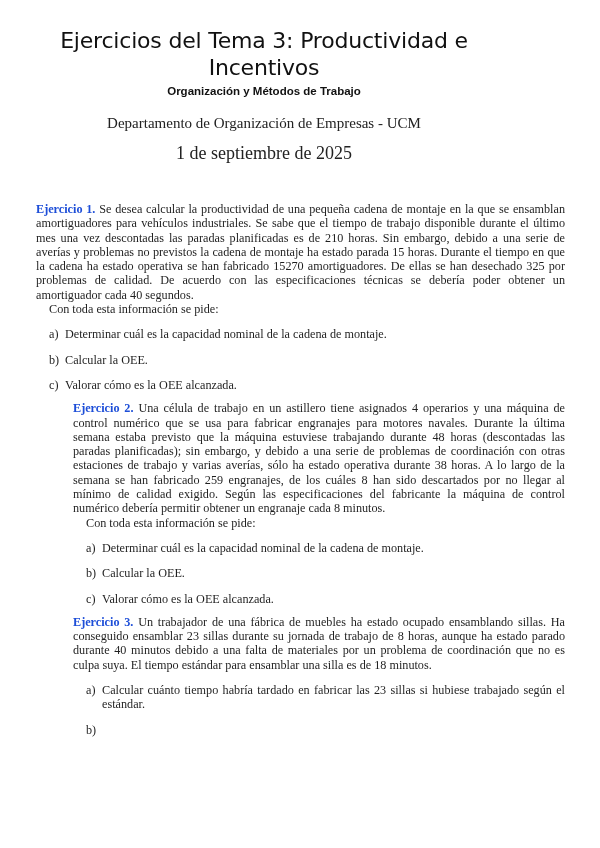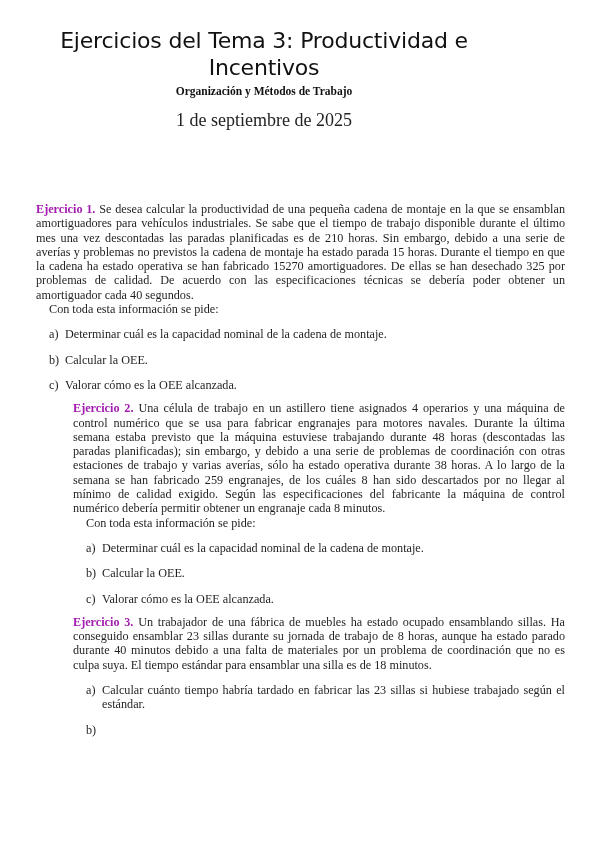--- a/index.html
+++ b/index.html
@@ -33,21 +33,21 @@
       font-family: "DejaVu Sans", sans-serif;
       font-size: 22px;
       line-height: 27px;
       font-weight: normal;
       margin: 0 auto;
       width: 440px;
       color: #111;
       letter-spacing: -0.2px;
     }
     .subtitle {
-      font-family: Liberation Serif, serif;
+      font-family: Liberation Sans, sans-serif;
       font-weight: bold;
       font-size: 11.5px;
       line-height: 16px;
       margin-top: 2px;
       color: #111;
     }
     .department {
       font-family: "Liberation Serif", serif;
       font-size: 15px;
       line-height: 18px;
@@ -70,21 +70,21 @@
       font-size: 12.2px;
       line-height: 14.3px;
       color: #1f1f1f;
     }
     .exercise p {
       margin: 0;
       text-align: justify;
     }
     .ex-label {
       font-weight: bold;
-      color: #a21caf;
+      color: #1d4ed8;
     }
     .ask {
       margin: 10px 0 0 0;
       padding-left: 13px;
     }
     ol.items {
       list-style: none;
       margin: 0;
       padding: 0;
     }
@@ -105,20 +105,21 @@
     }
   </style>
 </head>
 <body>
 
 <div class="page">
 
   <div class="title-block">
     <h1 class="title">Ejercicios del Tema 3: Productividad e Incentivos</h1>
     <div class="subtitle">Organización y Métodos de Trabajo</div>
+    <div class="department">Departamento de Organización de Empresas - UCM</div>
     <div class="date">1 de septiembre de 2025</div>
   </div>
 
   <div class="content">
 
     <section class="exercise">
       <p><span class="ex-label">Ejercicio 1.</span> <span>Se desea calcular la productividad de una pequeña cadena de montaje en la que se ensamblan amortiguadores para vehículos industriales. Se sabe que el tiempo de trabajo disponible durante el último mes una vez descontadas las paradas planificadas es de 210 horas. Sin embargo, debido a una serie de averías y problemas no previstos la cadena de montaje ha estado parada 15 horas. Durante el tiempo en que la cadena ha estado operativa se han fabricado 15270 amortiguadores. De ellas se han desechado 325 por problemas de calidad. De acuerdo con las especificaciones técnicas se debería poder obtener un amortiguador cada 40 segundos.</span></p>
       <p class="ask">Con toda esta información se pide:</p>
       <ol class="items">
         <li><span class="item-label">a)</span><span>Determinar cuál es la capacidad nominal de la cadena de montaje.</span></li>

